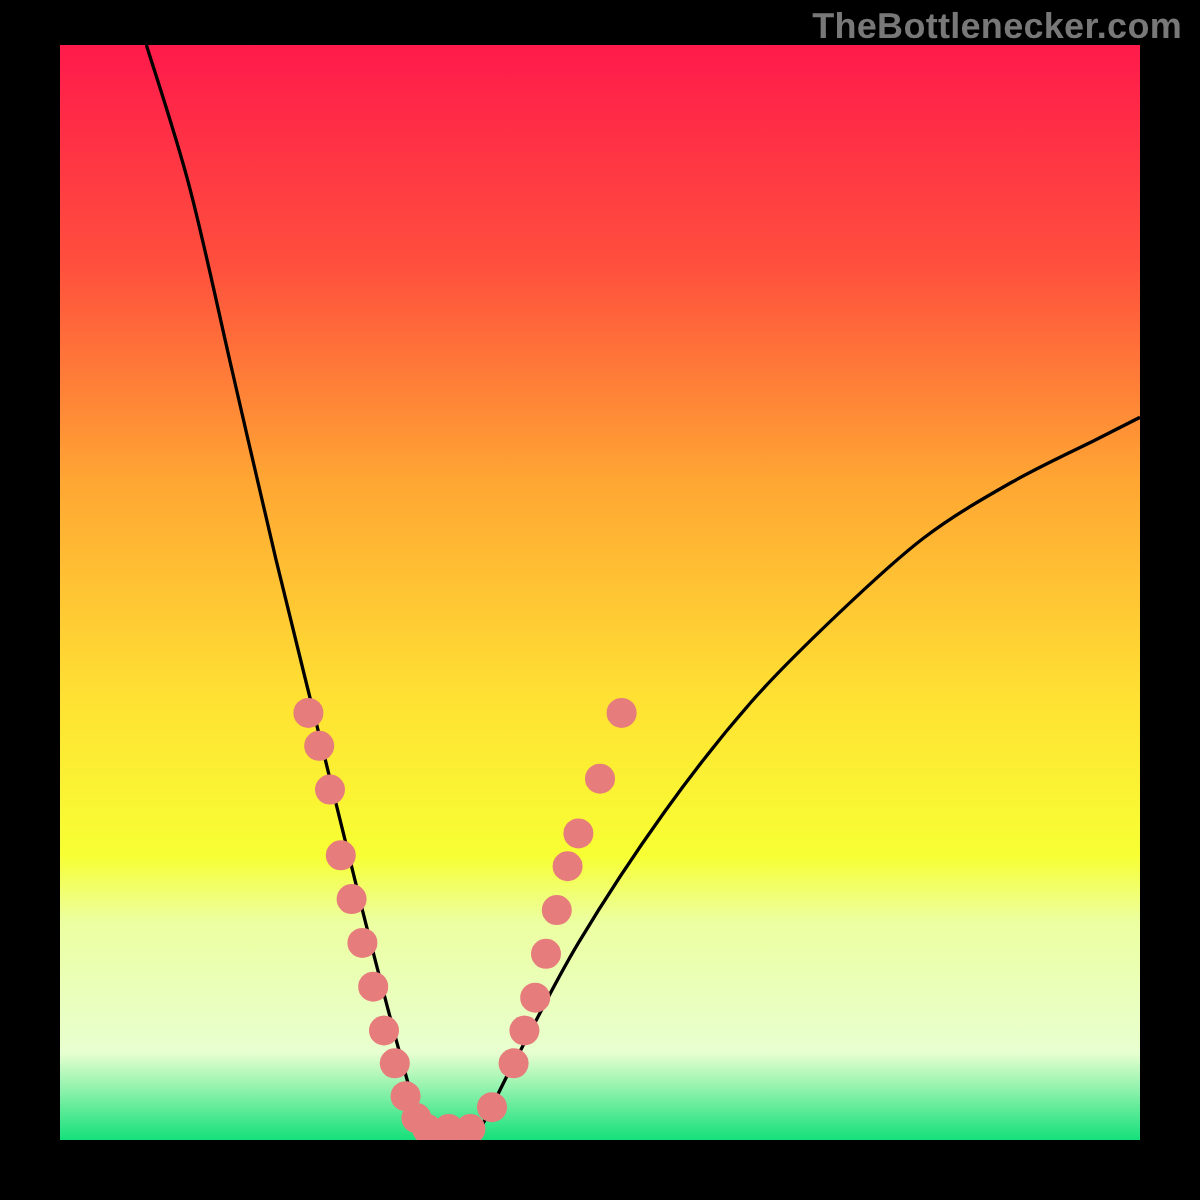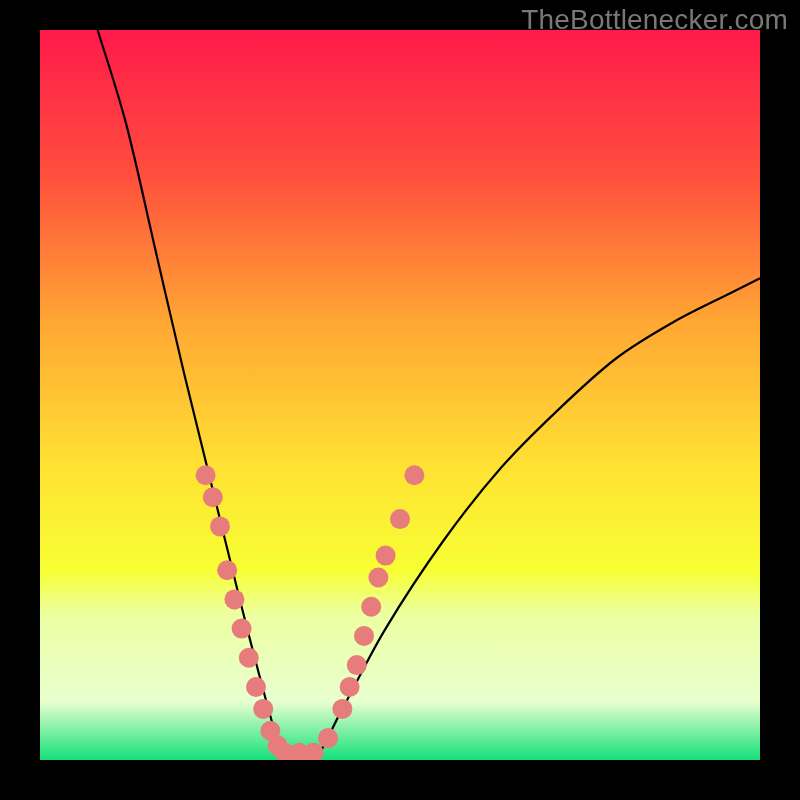--- a/index.html
+++ b/index.html
@@ -16,22 +16,22 @@
     top: 30px;
     width: 720px;
     height: 730px;
     background: #000;
   }
   .watermark {
     position: absolute;
     top: 4px;
     right: 12px;
     font-family: Arial, Helvetica, sans-serif;
-    font-size: 28px;
-    font-weight: 400;
+    font-size: 24px;
+    font-weight: 700;
     color: #787878;
     letter-spacing: 0.2px;
   }
 </style>
 </head>
 <body>
 
 <div class="watermark">TheBottlenecker.com</div>
 
 <div class="frame">

